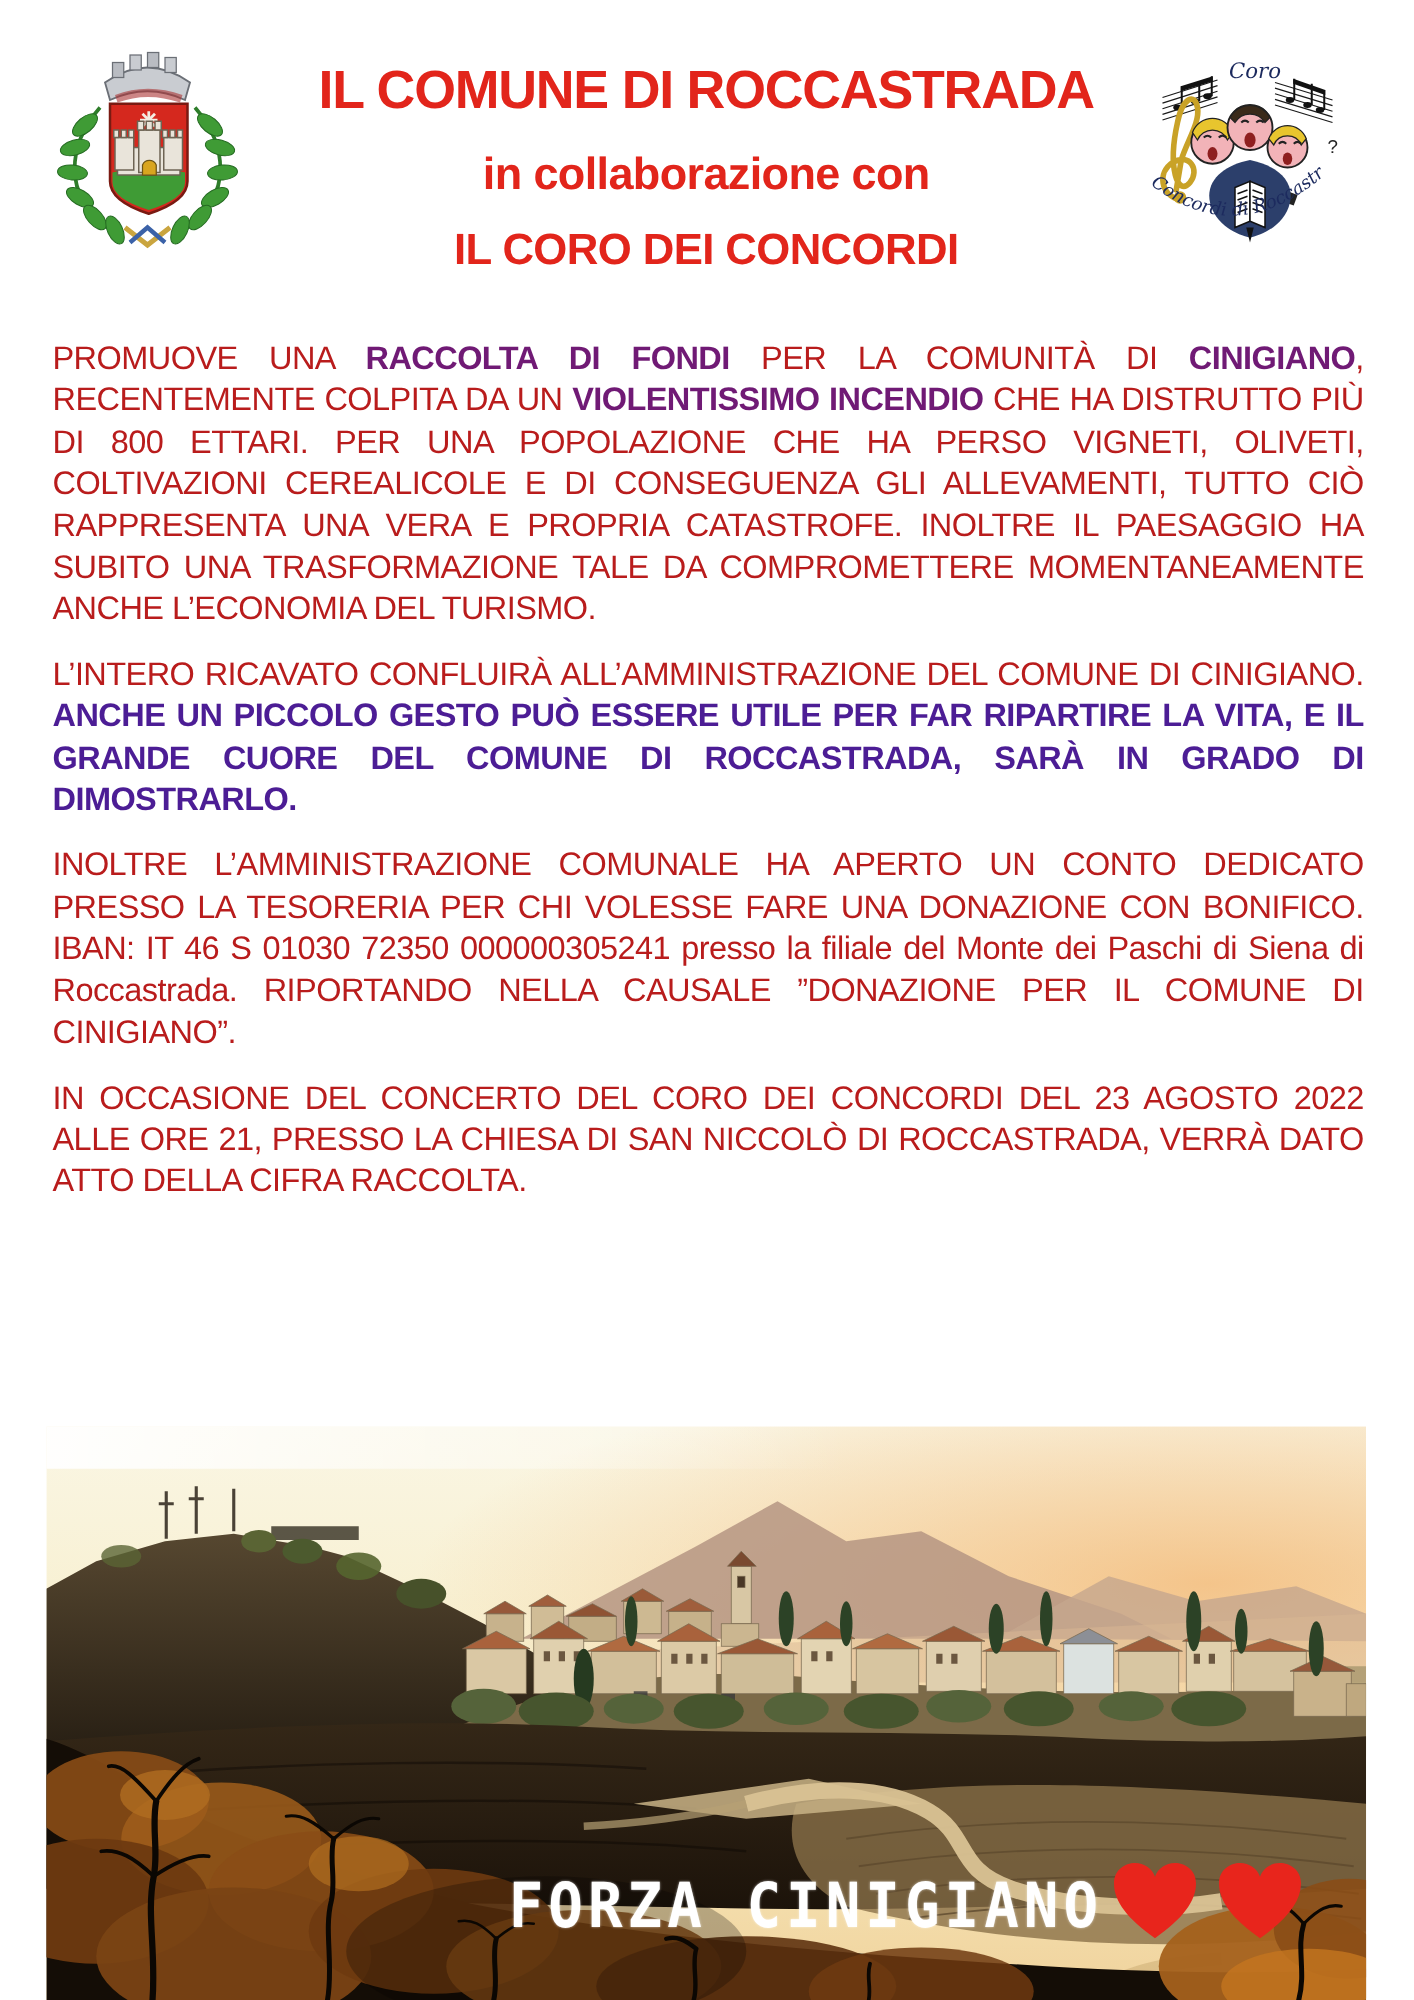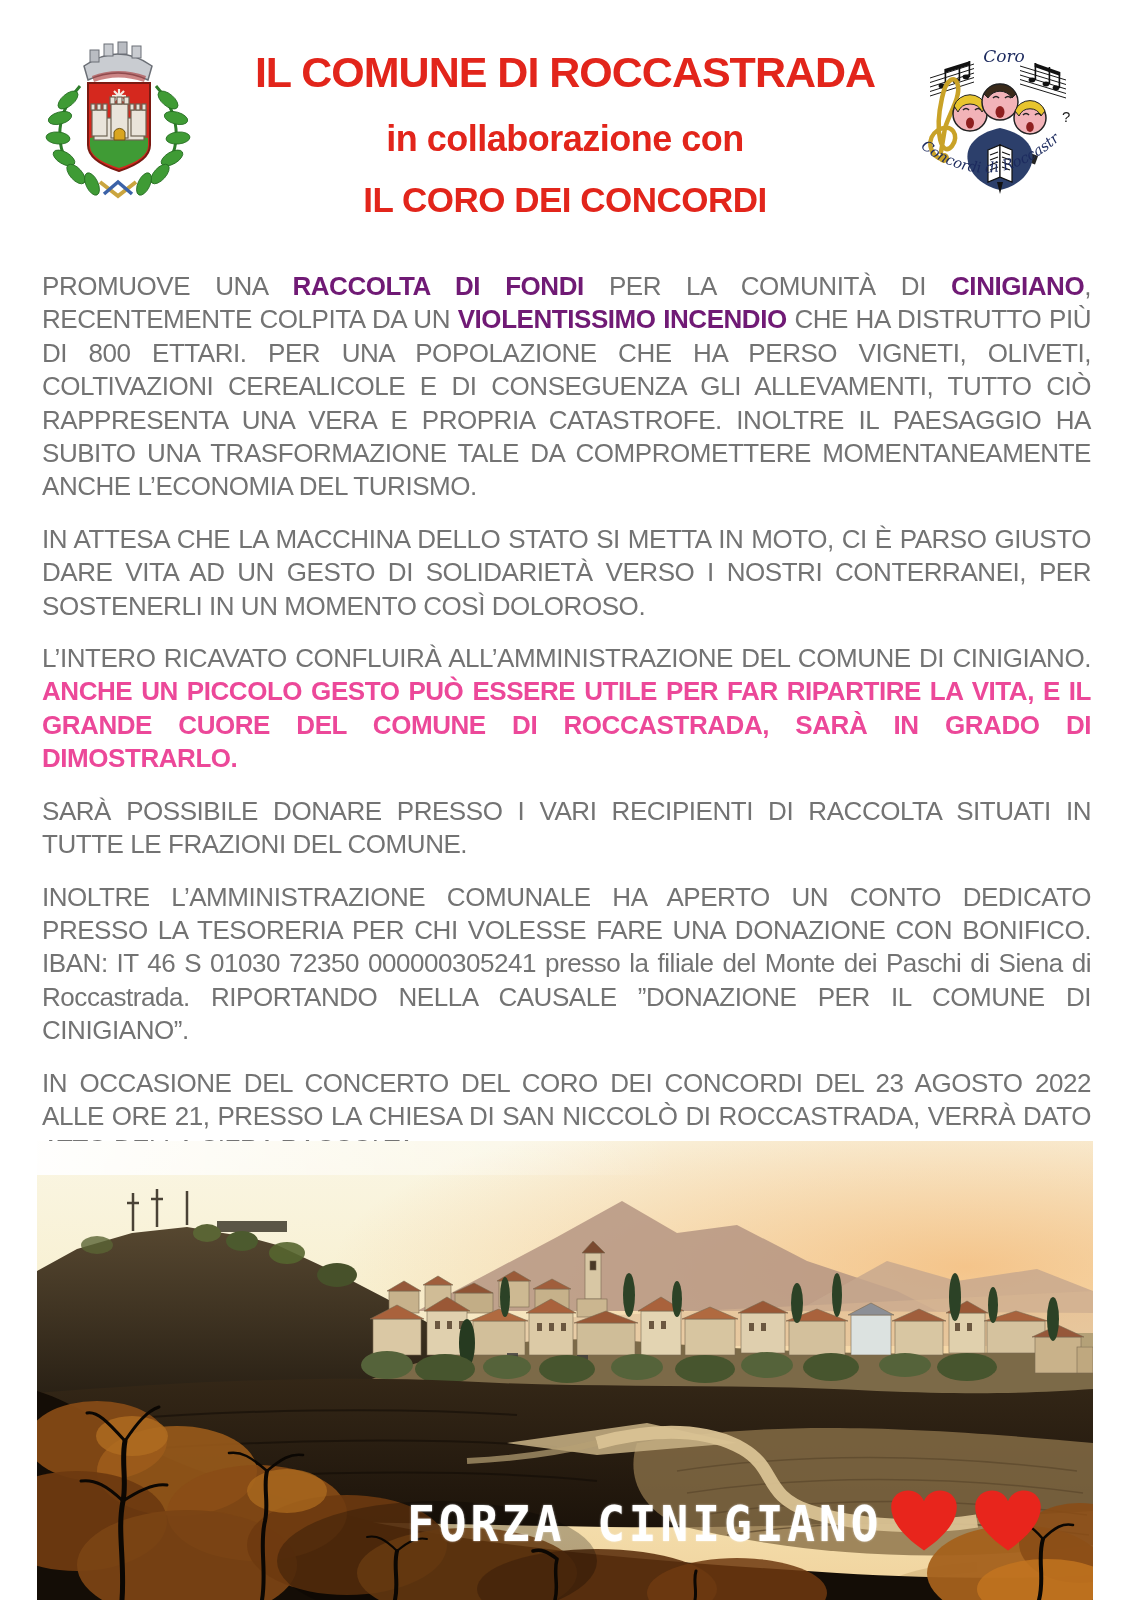--- a/index.html
+++ b/index.html
@@ -11,22 +11,22 @@
   .title-line{position:absolute;left:215px;width:700px;text-align:center;
               color:#e2251b;font-weight:bold;}
   .t1{top:48px;font-size:43px;letter-spacing:-1px;}
   .t2{top:118px;font-size:36px;letter-spacing:-0.5px;}
   .t3{top:180px;font-size:35px;letter-spacing:-0.5px;}
   
   .bodytext{position:absolute;left:42px;top:270px;width:1049px;
             font-size:26px;line-height:33.4px;letter-spacing:-0.45px;
             text-align:justify;color:#d3472f;}
   .bodytext p{margin:0 0 19px 0;}
-  .run-red{color:#737373;}
-  .run-red-bold{color:#ec4899;font-weight:bold;}
+  .run-red{color:#b91c1c;}
+  .run-red-bold{color:#4c1d95;font-weight:bold;}
   .run-blue{color:#701a75;font-weight:bold;}
   
   .photo{position:absolute;left:37px;top:1141px;width:1056px;height:586px;overflow:hidden;}
   .photo svg.land{position:absolute;left:0;top:0;}
   .caption{position:absolute;left:370px;top:356px;color:#ffffff;
            font-family:"DejaVu Sans Mono","Liberation Mono",monospace;
            font-weight:bold;font-size:46px;letter-spacing:4px;
            text-shadow:0 0 2px rgba(255,255,255,.65);transform:scaleY(1.08);}
   .hearts{position:absolute;left:852px;top:348px;display:flex;gap:14px;}
 </style>
@@ -177,23 +177,21 @@
     <defs>
         <path id="arcpath" d="M16,108 Q88,168 162,102" fill="none"></path>
       </defs>
     <text font-family="DejaVu Serif, serif" font-style="italic" font-size="14.5" fill="#1c2a5e">
       <textPath href="#arcpath" startOffset="50%" text-anchor="middle">Dei Concordi di Roccastrada</textPath>
     </text>
   </svg>
 
   <div class="bodytext" id="bodytext">
       <p><span class="run-red">PROMUOVE UNA </span><span class="run-blue">RACCOLTA DI FONDI</span><span class="run-red"> PER LA COMUNITÀ DI </span><span class="run-blue">CINIGIANO</span><span class="run-red">, RECENTEMENTE COLPITA DA UN </span><span class="run-blue">VIOLENTISSIMO INCENDIO</span><span class="run-red"> CHE HA DISTRUTTO PIÙ DI 800 ETTARI. PER UNA POPOLAZIONE CHE HA PERSO VIGNETI, OLIVETI, COLTIVAZIONI CEREALICOLE E DI CONSEGUENZA GLI ALLEVAMENTI, TUTTO CIÒ RAPPRESENTA UNA VERA E PROPRIA CATASTROFE. INOLTRE IL PAESAGGIO HA SUBITO UNA TRASFORMAZIONE TALE DA COMPROMETTERE MOMENTANEAMENTE ANCHE L’ECONOMIA DEL TURISMO.</span></p>
-      <p><span class="run-red">IN ATTESA CHE LA MACCHINA DELLO STATO SI METTA IN MOTO, CI È PARSO GIUSTO DARE VITA AD UN GESTO DI SOLIDARIETÀ VERSO I NOSTRI CONTERRANEI, PER SOSTENERLI IN UN MOMENTO COSÌ DOLOROSO.</span></p>
       <p><span class="run-red">L’INTERO RICAVATO CONFLUIRÀ ALL’AMMINISTRAZIONE DEL COMUNE DI CINIGIANO. </span><span class="run-red-bold">ANCHE UN PICCOLO GESTO PUÒ ESSERE UTILE PER FAR RIPARTIRE LA VITA, E IL GRANDE CUORE DEL COMUNE DI ROCCASTRADA, SARÀ IN GRADO DI DIMOSTRARLO.</span></p>
-      <p><span class="run-red">SARÀ POSSIBILE DONARE PRESSO I VARI RECIPIENTI DI RACCOLTA SITUATI IN TUTTE LE FRAZIONI DEL COMUNE.</span></p>
       <p><span class="run-red">INOLTRE L’AMMINISTRAZIONE COMUNALE HA APERTO UN CONTO DEDICATO PRESSO LA TESORERIA PER CHI VOLESSE FARE UNA DONAZIONE CON  BONIFICO. IBAN:   IT 46 S 01030 72350 000000305241 presso la filiale del Monte dei Paschi di Siena di Roccastrada. RIPORTANDO NELLA CAUSALE ”DONAZIONE PER IL COMUNE DI CINIGIANO”.</span></p>
       <p><span class="run-red">IN OCCASIONE DEL CONCERTO DEL CORO DEI CONCORDI DEL 23 AGOSTO 2022 ALLE  ORE 21, PRESSO LA CHIESA DI SAN NICCOLÒ DI ROCCASTRADA, VERRÀ DATO ATTO DELLA CIFRA RACCOLTA.</span></p>
     </div>
 
   <div class="photo">
     <svg class="land" width="1056" height="459" viewBox="0 0 1056 459">
       <defs>
         <linearGradient id="sky" x1="0" y1="0" x2="0" y2="1">
           <stop offset="0" stop-color="#faf6e4"></stop>
             <stop offset=".45" stop-color="#f7eecb"></stop>

